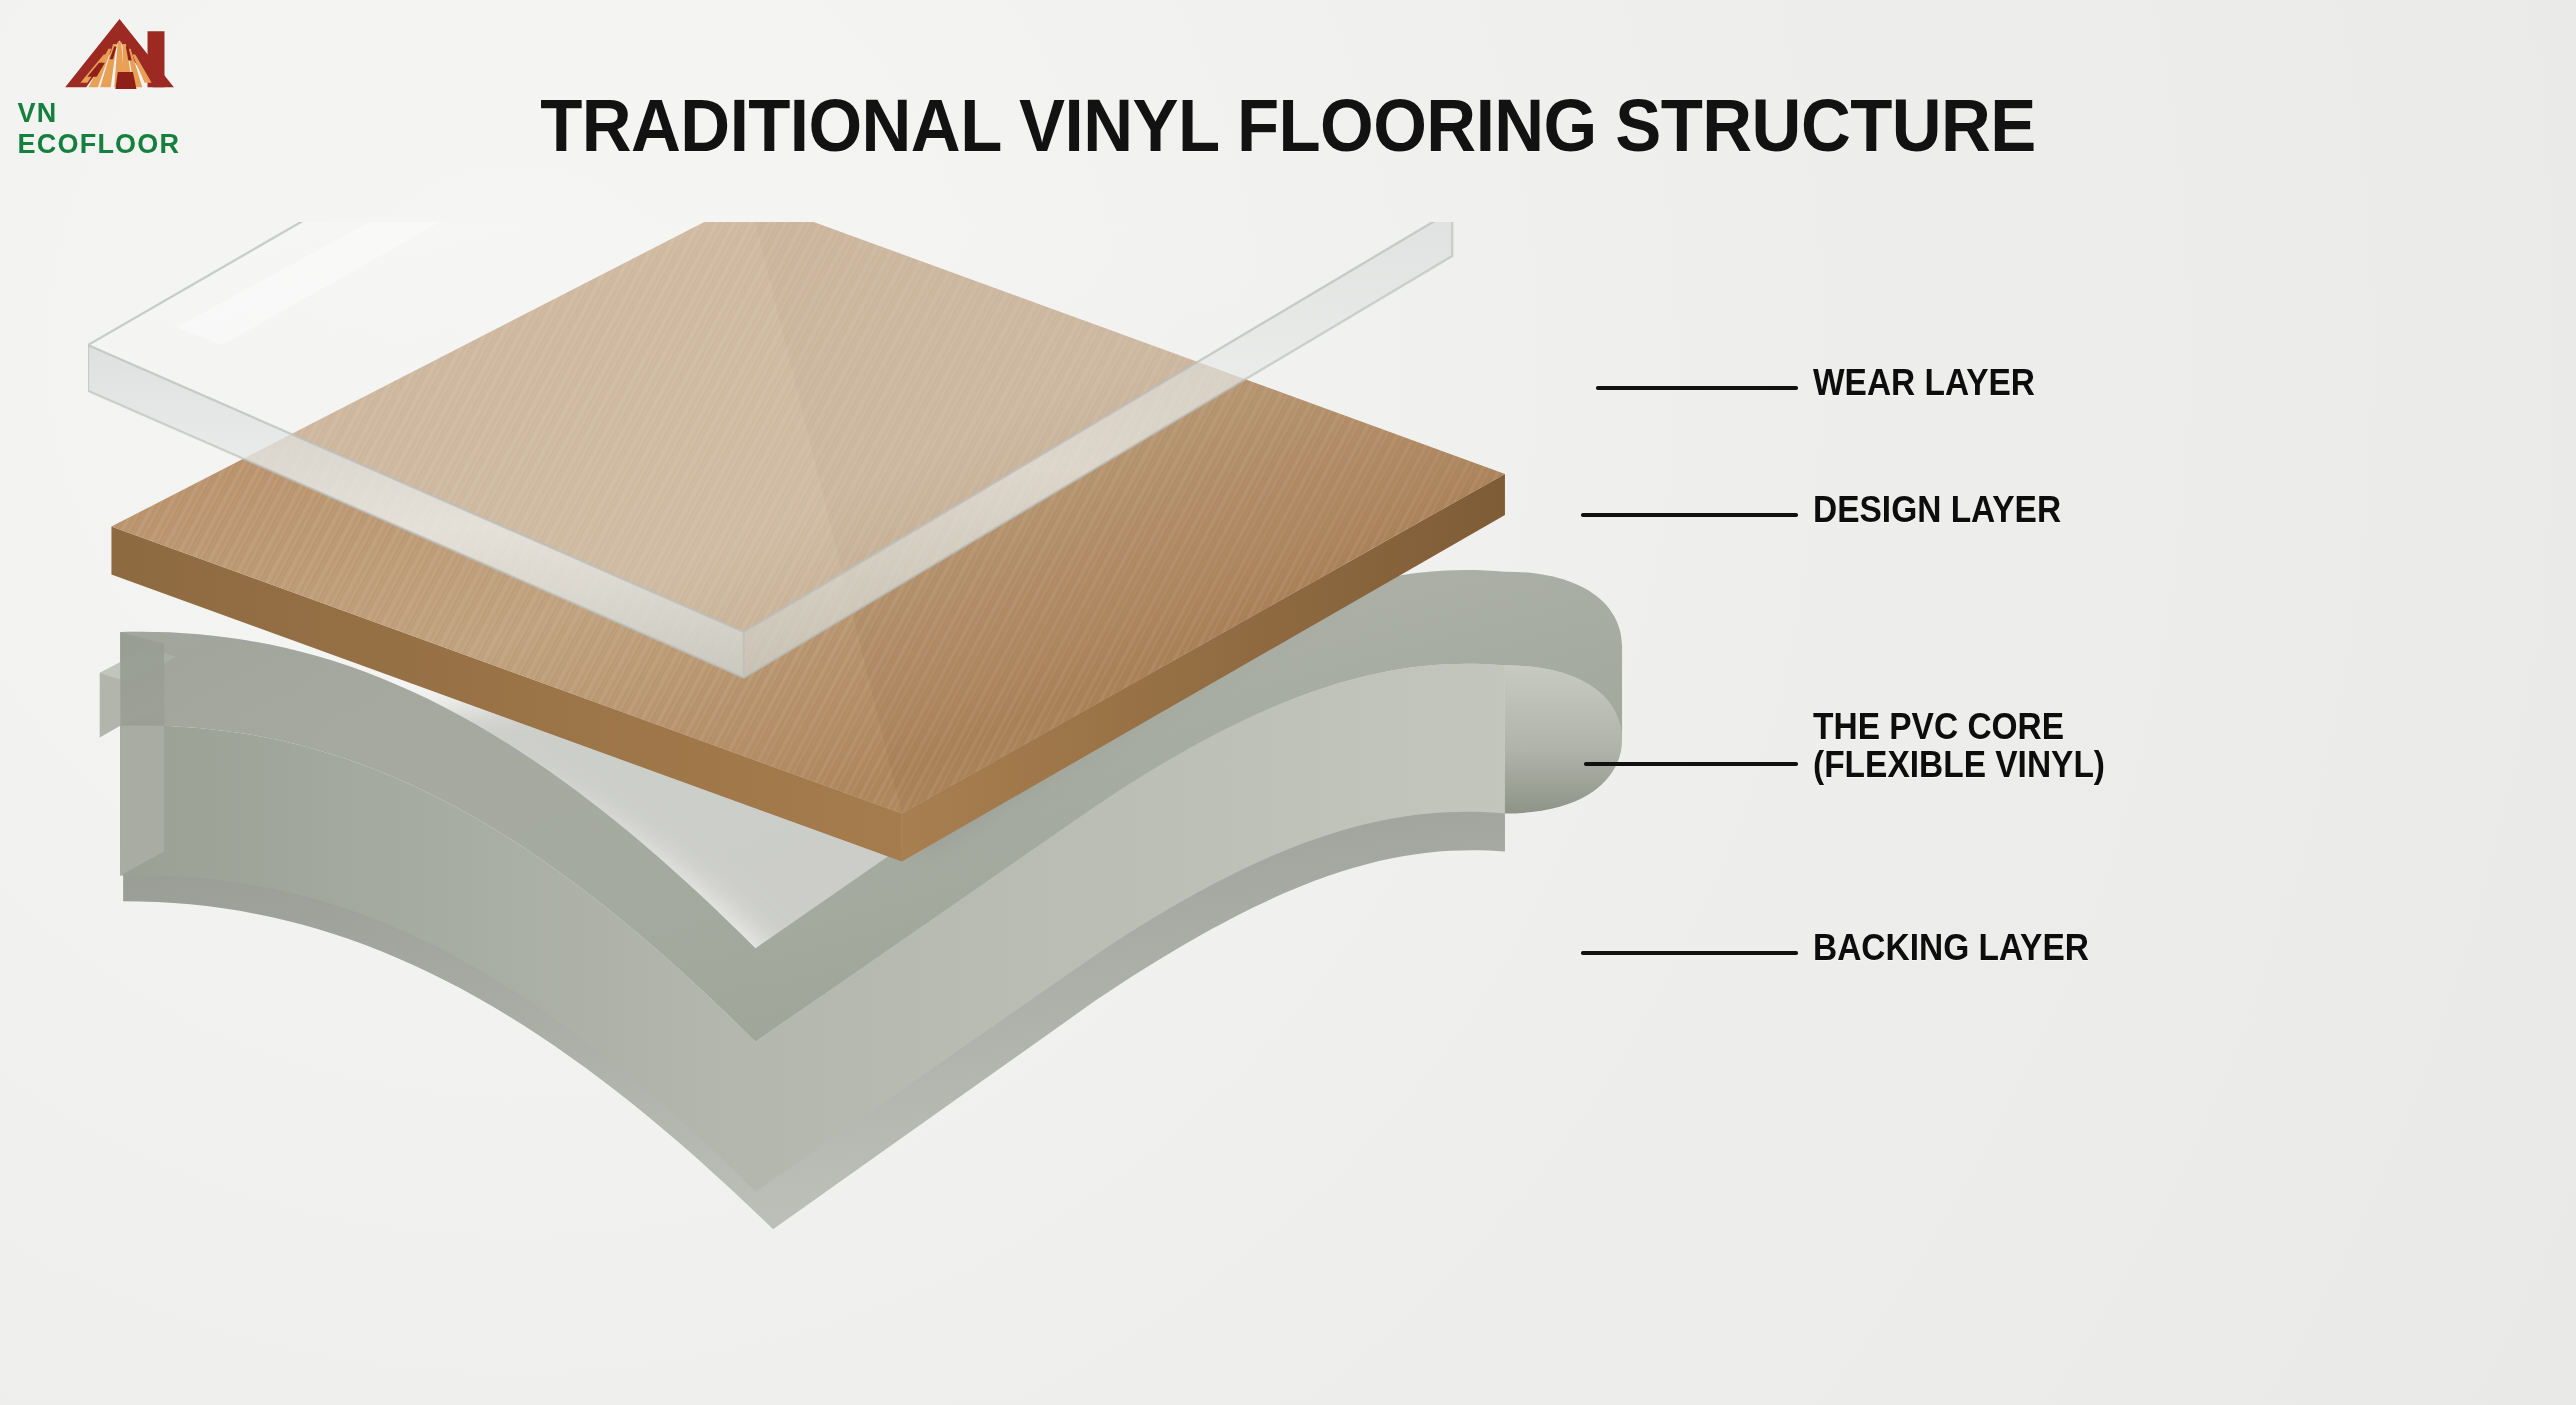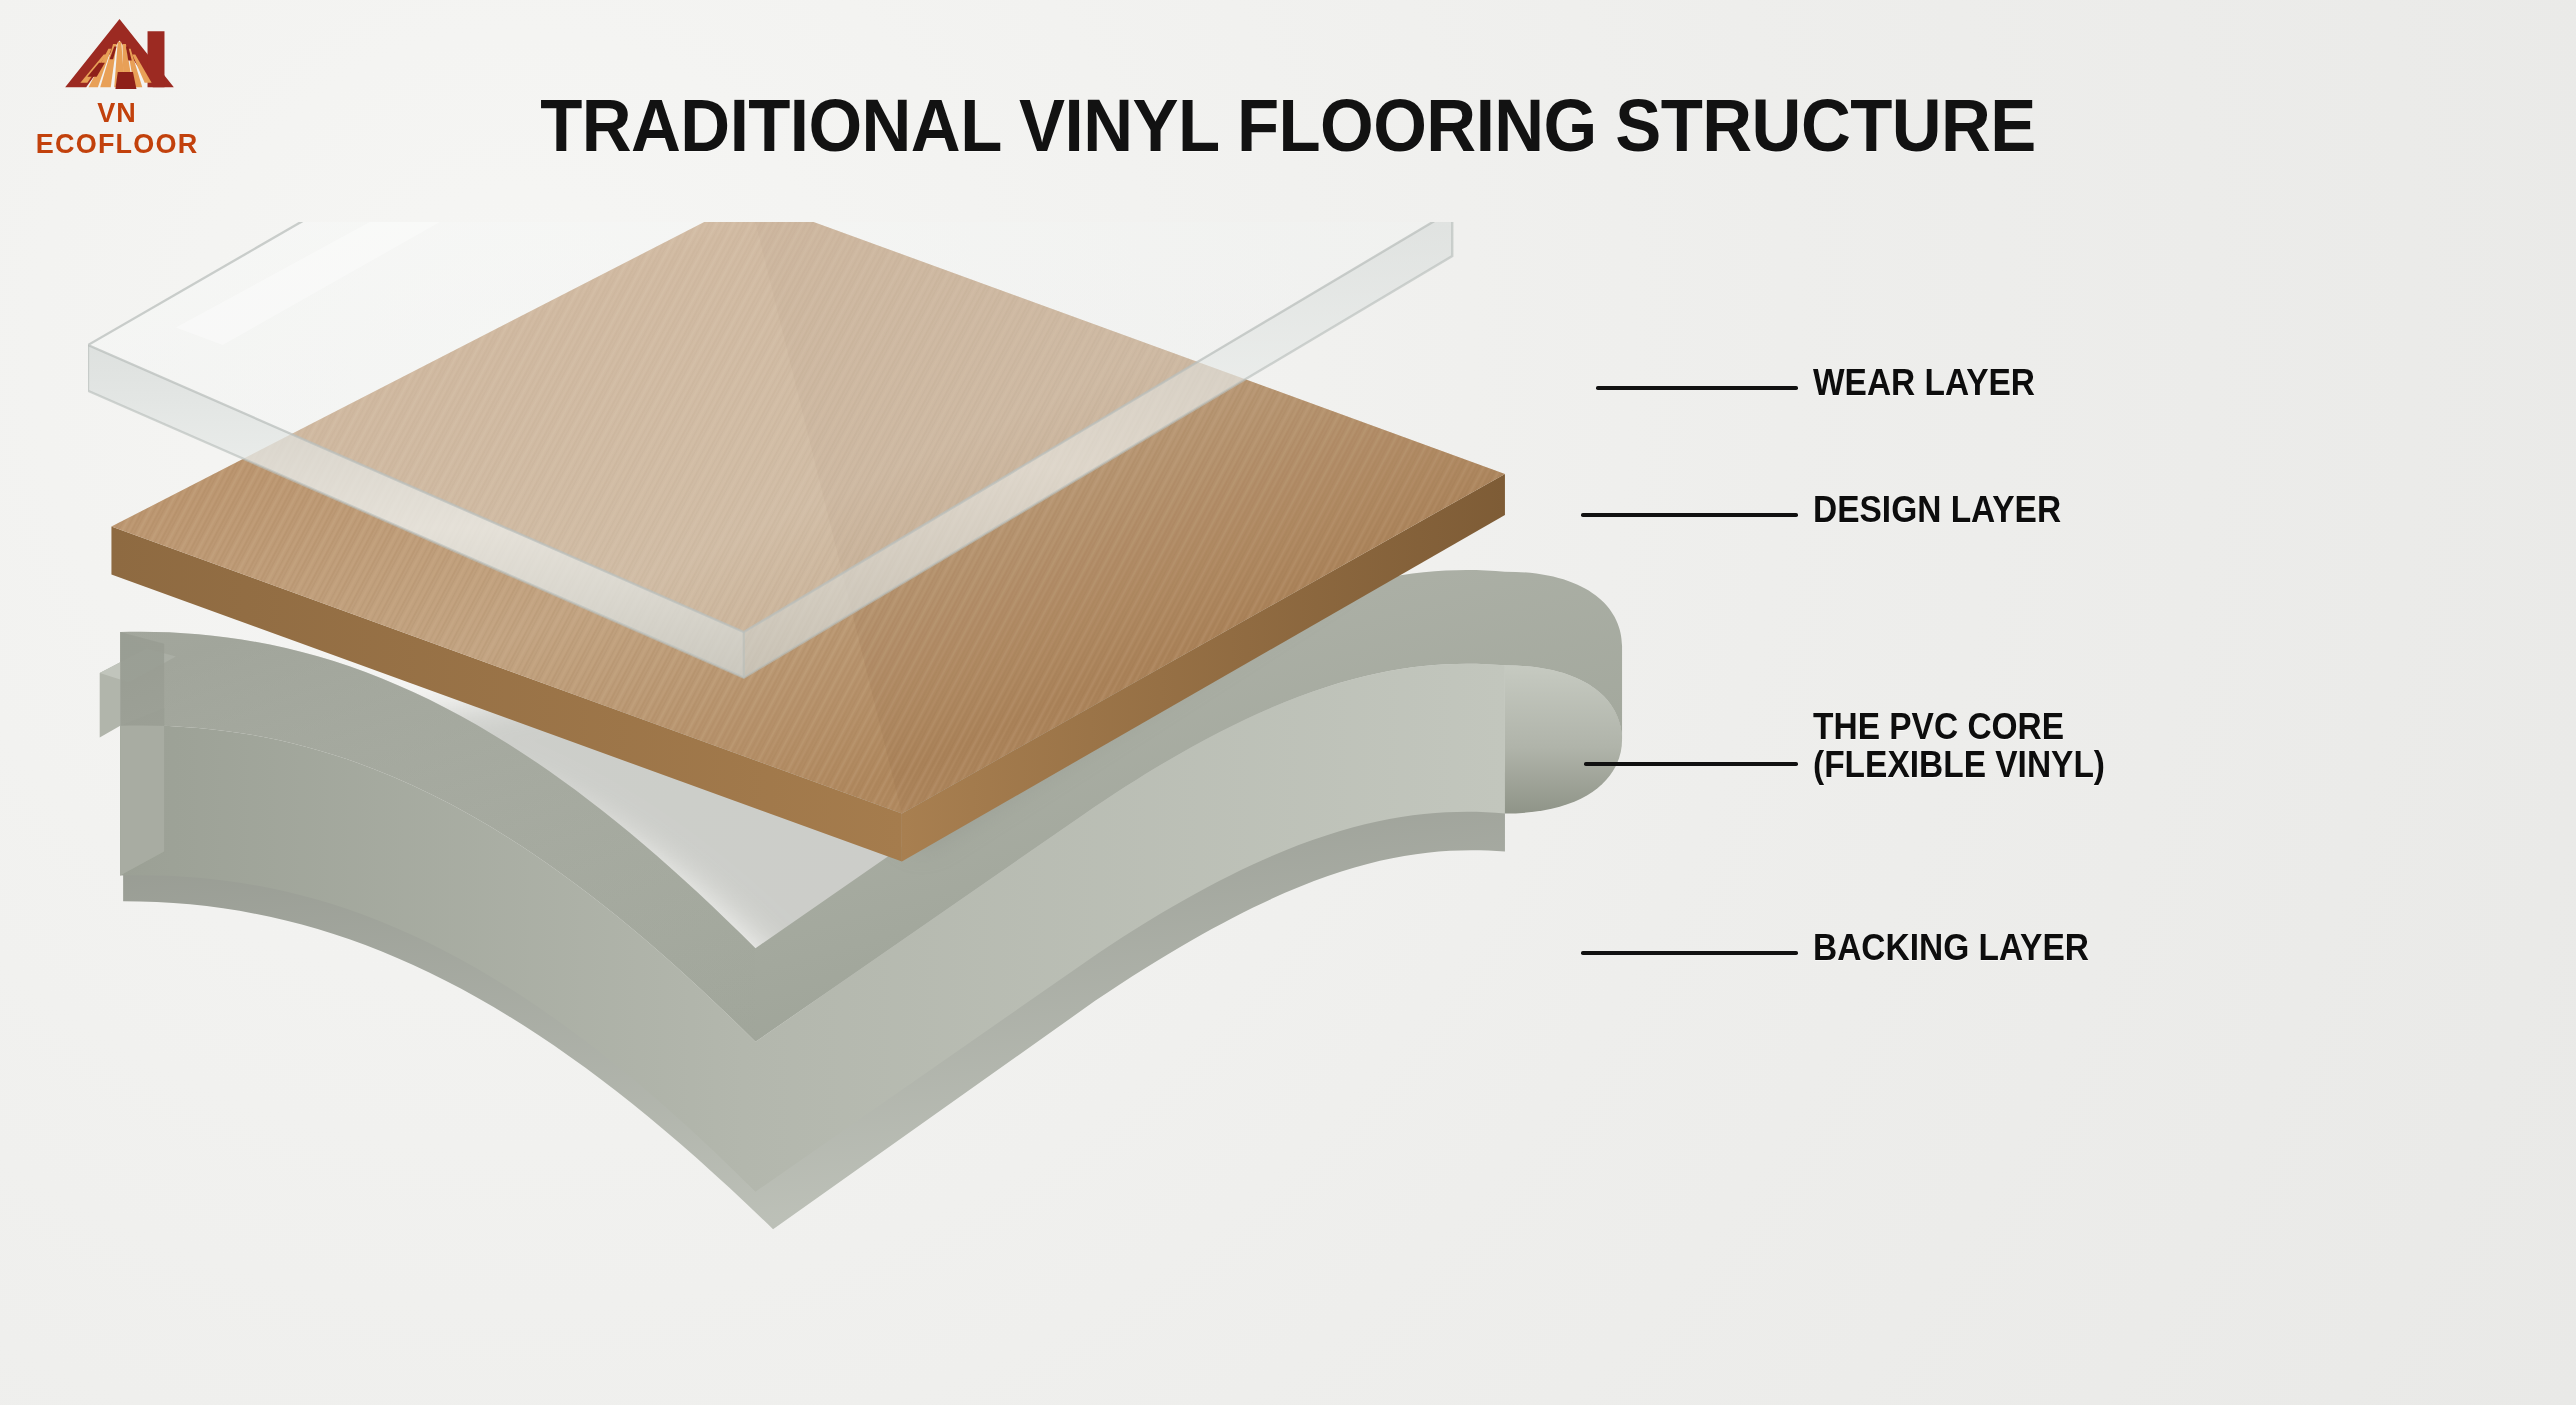--- a/index.html
+++ b/index.html
@@ -16,22 +16,21 @@
     background:
       radial-gradient(circle at 20% 25%, #f6f6f4 0%, #eeeeec 55%, #e9e9e7 100%);
     pointer-events:none;
   }
 
   
   #logo{position:absolute;left:17.6px;top:16.4px;width:199px;height:123px;}
   #logo-mark{position:absolute;left:46px;top:0;width:111px;height:76px;}
   #logo-text{
     position:absolute;left:0;top:82px;width:199px;
-    text-align:center;
-    color:#c2410c;
+    color:#15803d;
     font-weight:bold;
     font-size:27px;
     letter-spacing:1.2px;
     font-family:"Liberation Sans","DejaVu Sans",sans-serif;
   }
 
   
   #title{
     position:absolute;left:0;top:82px;width:2576px;
     text-align:center;

